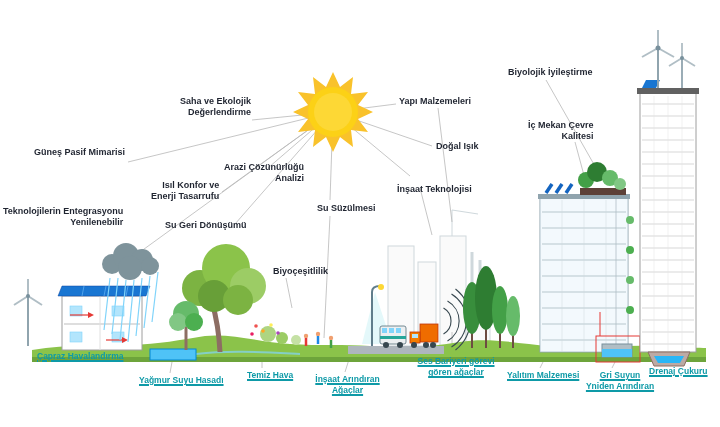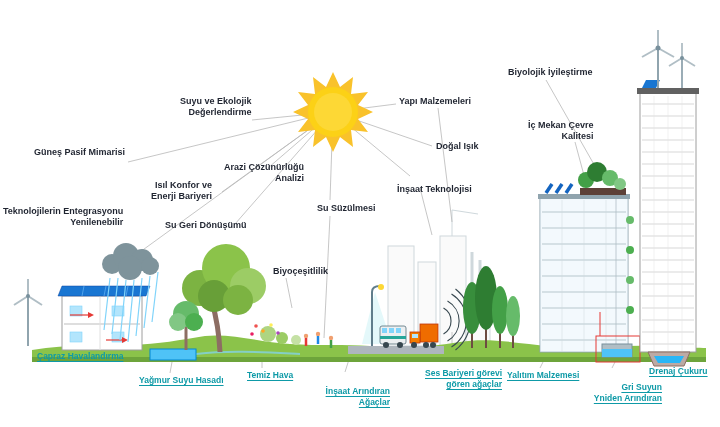--- a/index.html
+++ b/index.html
@@ -1,23 +1,23 @@
 <!DOCTYPE html>
 <html><head>
 <meta charset="utf-8">
 <style>
   html,body{margin:0;padding:0;background:#ffffff;}
   .stage{position:relative;width:720px;height:427px;background:#ffffff;overflow:hidden;
          font-family:"Liberation Sans", sans-serif;}
   .stage svg{position:absolute;left:0;top:0;}
   .clabel{position:absolute;font-size:9px;font-weight:700;color:#1f2430;line-height:1.25;white-space:nowrap;text-align:right;}
   .clabel span{display:block;}
-  .flabel{position:absolute;font-size:8.5px;font-weight:700;color:#0e9aa7;line-height:1.35;white-space:nowrap;}
+  .flabel{position:absolute;font-size:8.5px;font-weight:700;color:#0e9aa7;line-height:1.35;white-space:nowrap;text-decoration:underline;}
   .flabel span{display:block;text-decoration:underline;text-underline-offset:2px;text-decoration-thickness:1px;}
-  .center{text-align:right;white-space:normal;margin-top:12px;}
+  .center{text-align:center;white-space:normal;}
 </style>
 </head>
 <body>
 
 <div class="stage">
 
 <svg width="720" height="427" viewBox="0 0 720 427">
 
   <g stroke="#cfd8dc" fill="#fafafa" stroke-width="1">
     <rect x="388" y="246" width="26" height="100"></rect>
@@ -217,33 +217,33 @@
   </g>
 
   <g>
     <polygon fill="#f9c22b" points="373,112 358,119 368,132 351,130 353,147 340,137 333,152 326,137 313,147 315,130 298,132 308,119 293,112 308,105 298,92 315,94 313,77 326,87 333,72 340,87 353,77 351,94 368,92 358,105"></polygon>
     <circle cx="333" cy="112" r="25" fill="#fcd116"></circle>
     <circle cx="333" cy="112" r="19" fill="#fdd835"></circle>
   </g>
 </svg>
 
 <div class="clabel" style="left:180px;top:96px">
-  <span>Suyu ve Ekolojik</span>
+  <span>Saha ve Ekolojik</span>
       <span>Değerlendirme</span>
 </div>
 <div class="clabel" style="left:34px;top:147px">
   <span>Güneş Pasif Mimarisi</span>
 </div>
 <div class="clabel" style="left:3px;top:206px">
   <span>Teknolojilerin Entegrasyonu</span>
       <span>Yenilenebilir</span>
 </div>
 <div class="clabel" style="left:151px;top:180px">
   <span>Isıl Konfor ve</span>
-      <span>Enerji Bariyeri</span>
+      <span>Enerji Tasarrufu</span>
 </div>
 <div class="clabel" style="left:165px;top:220px">
   <span>Su Geri Dönüşümü</span>
 </div>
 <div class="clabel" style="left:224px;top:162px">
   <span>Arazi Çözünürlüğü</span>
       <span>Analizi</span>
 </div>
 <div class="clabel" style="left:317px;top:203px">
   <span>Su Süzülmesi</span>

